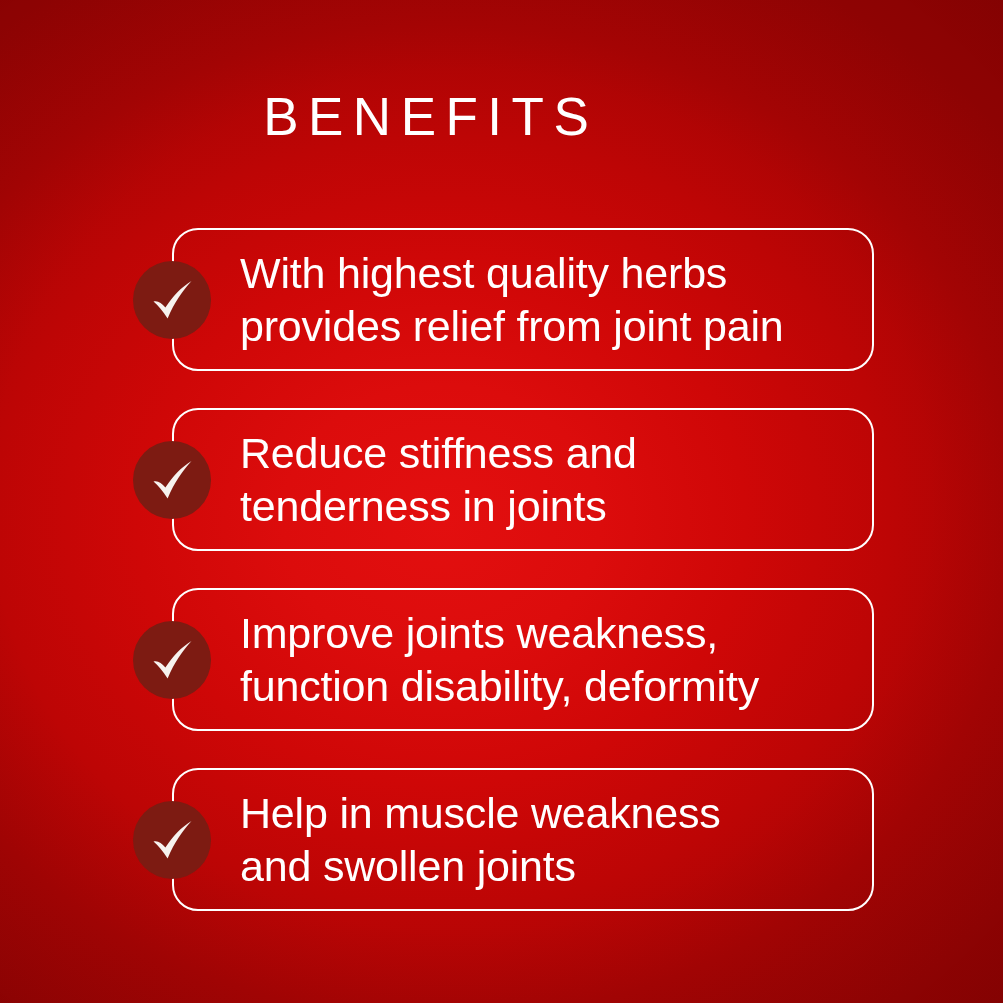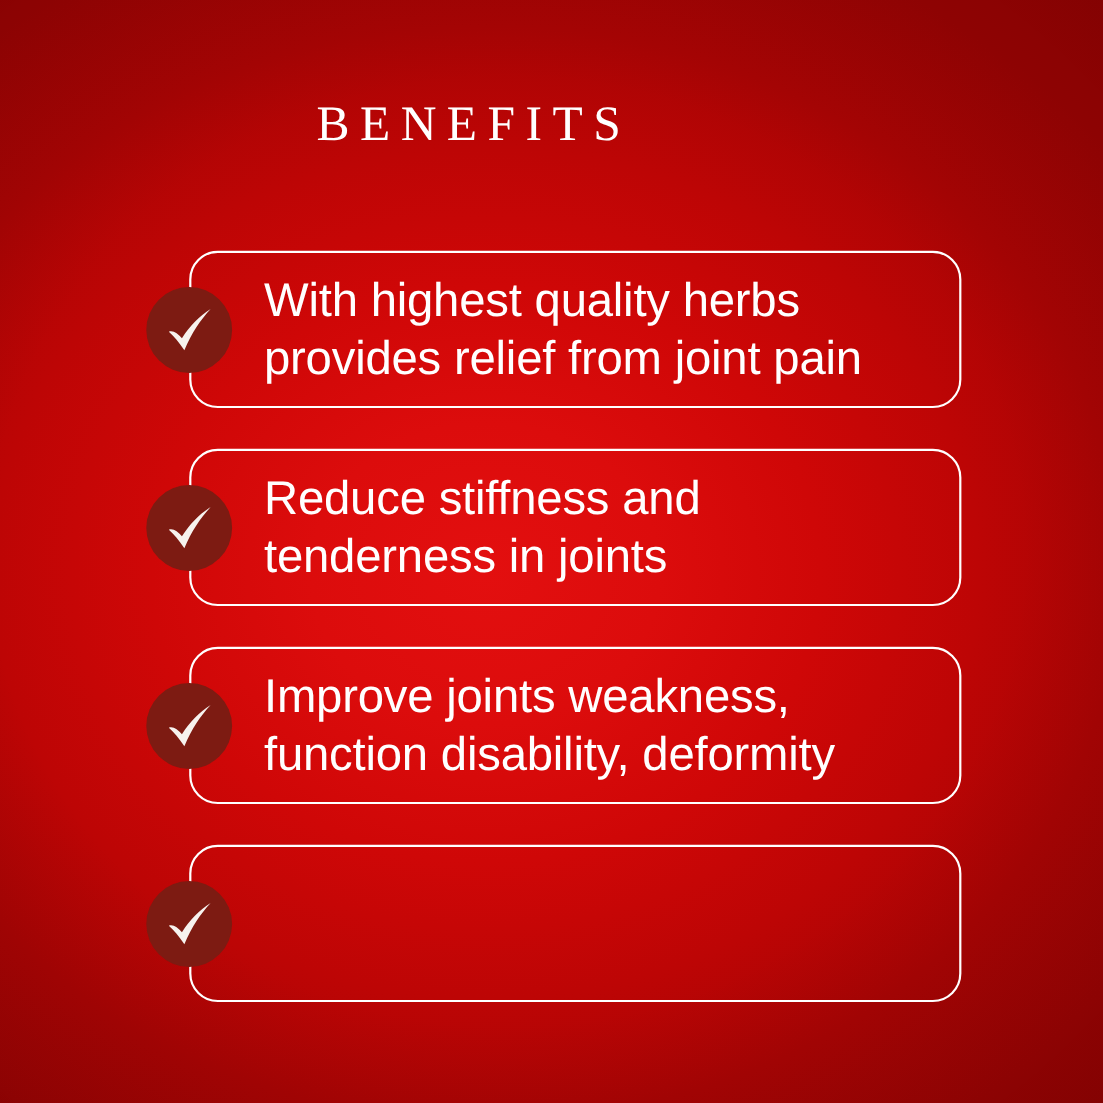--- a/index.html
+++ b/index.html
@@ -47,22 +47,22 @@
   }
 
   
   .title {
     position: absolute;
     top: 90px;
     left: 0;
     width: 852px;
     text-align: center;
     color: #ffffff;
-    font-family: Liberation Serif, serif;
-    font-size: 45px;
+    font-family: Liberation Sans, sans-serif;
+    font-size: 53px;
     font-weight: 300;
     letter-spacing: 9.5px;
     
     text-indent: 9.5px;
     line-height: 1;
     white-space: nowrap;
     z-index: 3;
   }
 
   
@@ -166,20 +166,22 @@
 function disability, deformity</div>
       <div class="check-badge">
         <svg viewBox="0 0 47 45" aria-hidden="true">
           <path d="M4.5 23.5 C8.5 22.2 12.6 24.8 16.4 29.6 C23.8 18.0 32.4 9.2 42.5 3.0 C33.6 12.6 25.2 24.6 18.6 40.5 C13.8 33.2 9.2 27.6 4.5 23.5 Z" fill="#f7f2ee"></path>
         </svg>
       </div>
     </div>
 
     <div class="benefit-row">
       <div class="benefit-card"></div>
+      <div class="benefit-text">Help in muscle weakness
+and swollen joints</div>
       <div class="check-badge">
         <svg viewBox="0 0 47 45" aria-hidden="true">
           <path d="M4.5 23.5 C8.5 22.2 12.6 24.8 16.4 29.6 C23.8 18.0 32.4 9.2 42.5 3.0 C33.6 12.6 25.2 24.6 18.6 40.5 C13.8 33.2 9.2 27.6 4.5 23.5 Z" fill="#f7f2ee"></path>
         </svg>
       </div>
     </div>
 
   </div>
 </div>
 

